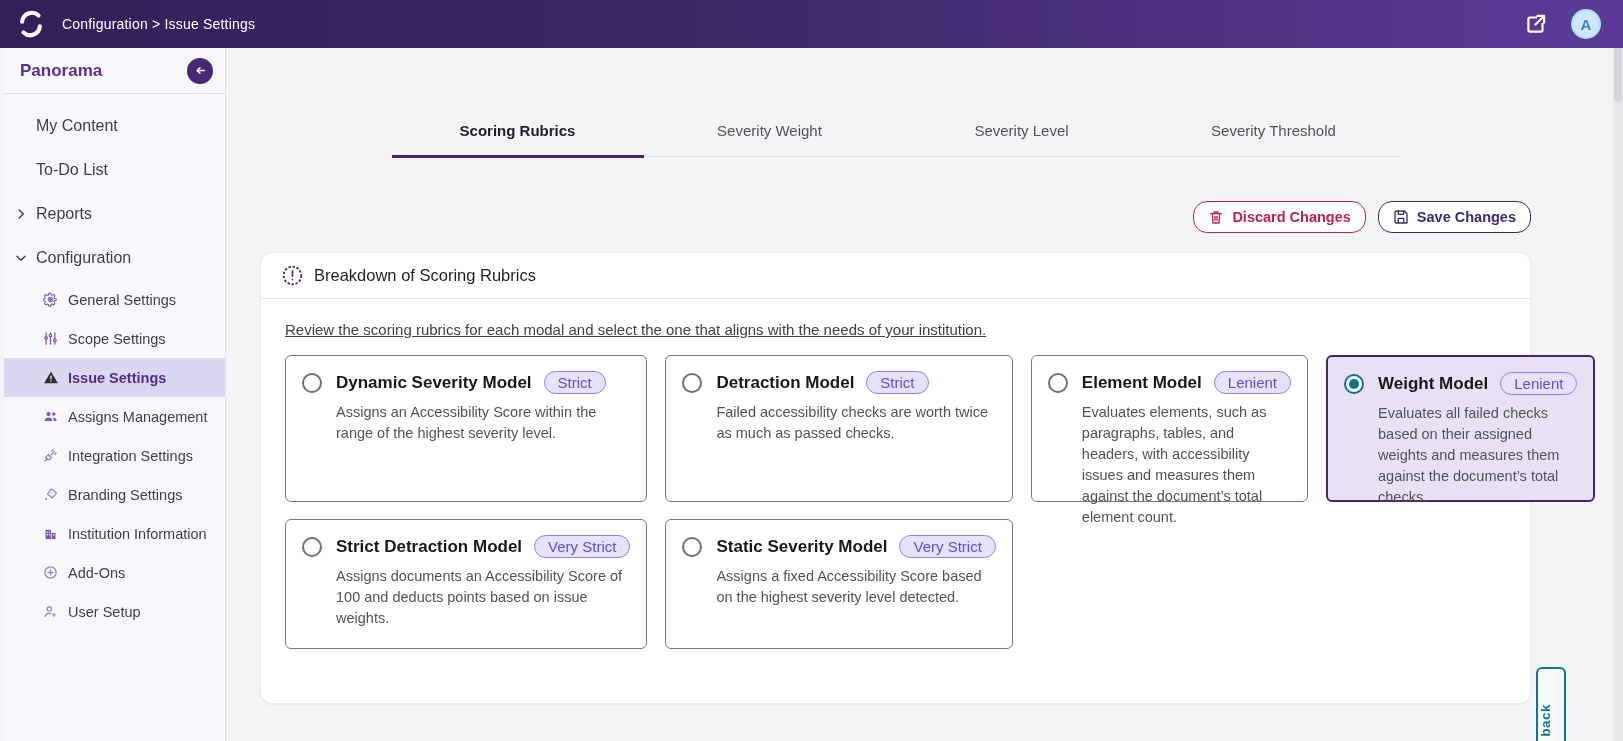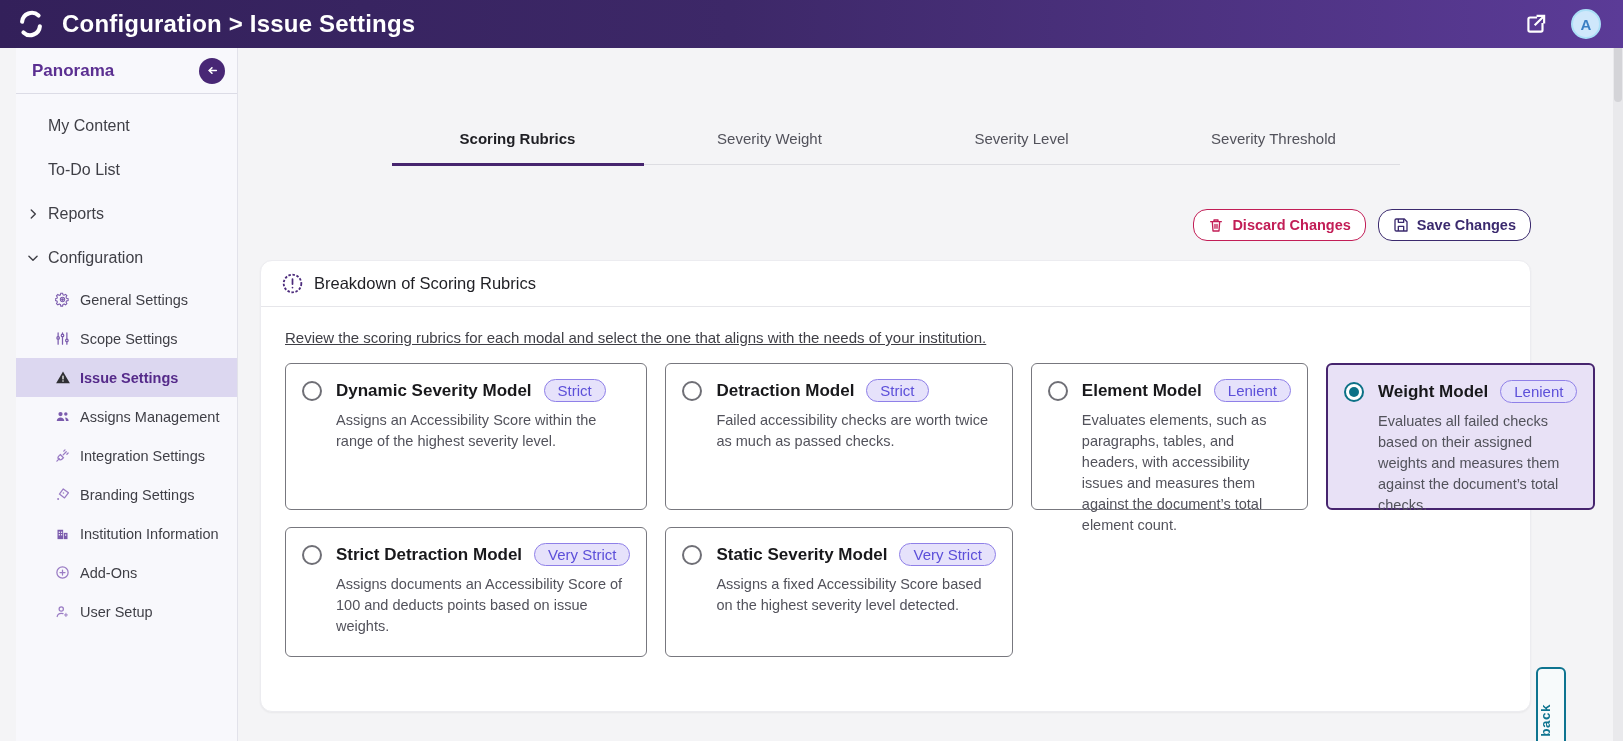--- a/index.html
+++ b/index.html
@@ -6,45 +6,45 @@
   html,body { width:1623px; height:741px; overflow:hidden; }
   body { font-family:"Liberation Sans", sans-serif; background:#f4f4f6; color:#1f1f24; position:relative; }
 
   
   .header {
     position:absolute; top:0; left:0; width:1623px; height:48px;
     background:linear-gradient(90deg,#33205a 0%,#3d2868 45%,#5b3b97 100%);
     display:flex; align-items:center; padding:0 22px 0 14px; z-index:50;
   }
   .logo { width:34px; height:34px; margin-right:14px; display:flex; align-items:center; justify-content:center; }
-  .header-title { color:#ffffff; font-size:24px; font-weight:bold; letter-spacing:.2px; }
+  .header-title { color:#ffffff; font-size:14px; font-weight:normal; letter-spacing:.2px; }
   .header-right { margin-left:auto; display:flex; align-items:center; gap:22px; }
   .ext-link { width:26px; height:26px; cursor:pointer; display:flex; }
   .avatar {
     width:30px; height:30px; border-radius:50%; background:#cfe7fb; border:2px solid #ace0f7;
     color:#3b7fc4; font-size:15px; font-weight:bold; display:flex; align-items:center; justify-content:center; cursor:pointer;
   }
 
   
   .sidebar {
-    position:absolute; top:48px; left:16px; width:222px; height:693px;
+    position:absolute; top:48px; left:4px; width:222px; height:693px;
     background:#f8f8fc; border-right:1px solid #e2e2ea;
   }
   .sidebar-head { height:46px; display:flex; align-items:center; justify-content:space-between; padding:0 12px 0 16px; border-bottom:1px solid #dcdce6; }
   .brand { color:#5b2f91; font-size:17px; font-weight:bold; }
   .collapse-btn { width:26px; height:26px; border-radius:50%; background:#482775; color:#fff; border:none; display:flex; align-items:center; justify-content:center; font-size:14px; cursor:pointer; }
   .nav-top { list-style:none; margin-top:10px; }
   .nav-item { height:44px; display:flex; align-items:center; padding-left:32px; font-size:16px; color:#3f3f46; cursor:pointer; position:relative; }
   .nav-item .chev { position:absolute; left:10px; display:flex; }
   .nav-child { height:39px; display:flex; align-items:center; gap:9px; padding-left:38px; font-size:14.5px; color:#3f3f46; cursor:pointer;text-align:right; }
   .nav-child .cicon { width:17px; display:flex; justify-content:center; color:#7b5bad; }
   .nav-child.active { background:#dcd7f0; color:#552a8a; font-weight:bold; }
 
   
-  .main { position:absolute; top:48px; left:223px; width:1390px; height:556px; padding:12px 82px 0 37px; }
+  .main { position:absolute; top:48px; left:223px; width:1390px; height:556px; padding:4px 82px 0 37px; }
 
   .tabsbar { width:1008px; margin:56px auto 0; display:flex; border-bottom:1px solid #dddde2; }
   .tab { flex:1; text-align:center; padding:14px 0 16px; font-size:15px; color:#52525b; cursor:pointer; border-bottom:3px solid transparent; margin-bottom:-2px; }
   .tab.active { color:#1f1f24; font-weight:bold; border-bottom-color:#46246e; }
 
   .actions { display:flex; justify-content:flex-end; gap:12px; margin-top:44px; }
   .btn { display:flex; align-items:center; gap:8px; background:#fff; border-radius:14px; padding:7px 14px; font-size:14.5px; font-weight:bold; cursor:pointer; }
   .btn-discard { border:1.5px solid #c21d56; color:#c21d56; }
   .btn-save { border:1.5px solid #3b2a6e; color:#3b2a6e; }
 

